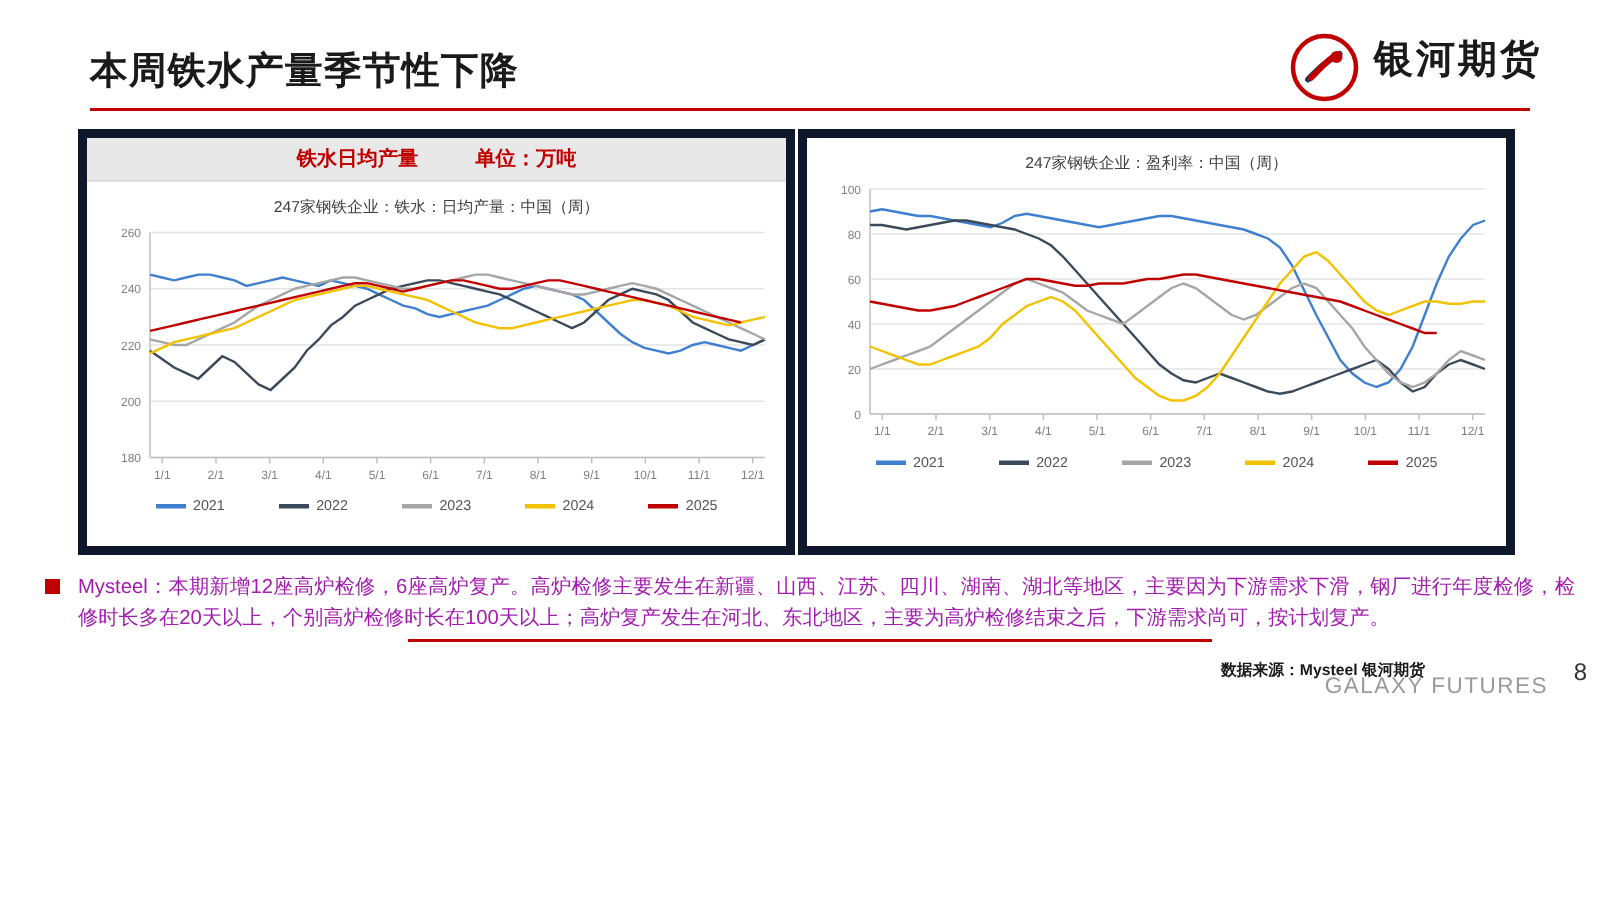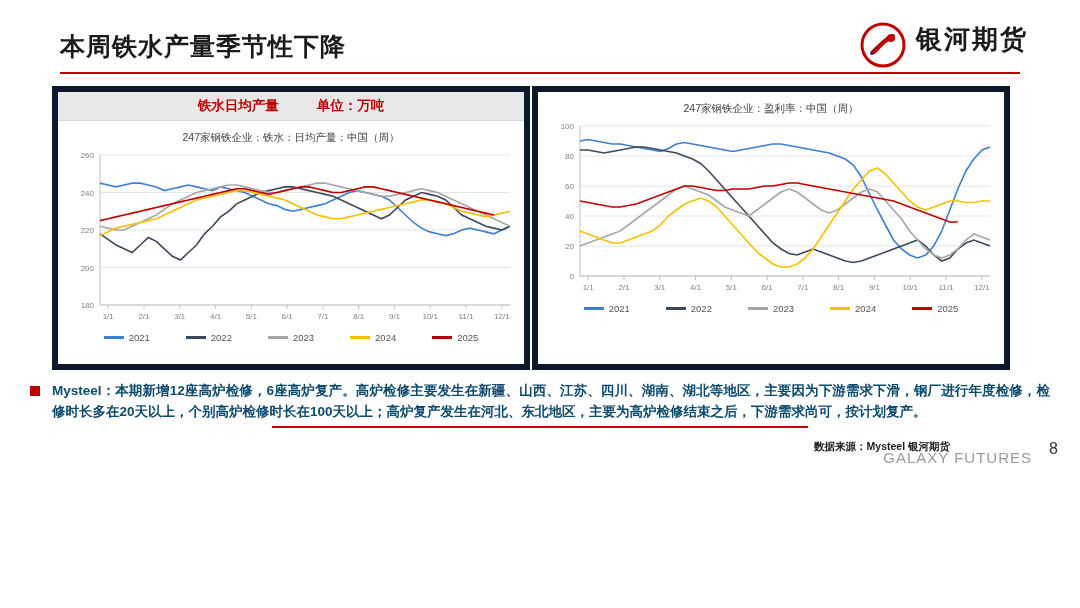--- a/index.html
+++ b/index.html
@@ -67,21 +67,21 @@
   .bullets{position:absolute;left:30px;top:380px;width:1020px;}
   .bullet{
     display:flex;gap:12px;margin-bottom:16px;
   }
   .bullet-mark{
     width:10px;height:10px;background:#c00000;flex:0 0 10px;margin-top:6px;
   }
   .bullet-text{
     font-size:13.5px;line-height:1.58;color:#1a1a1a;text-align:justify;
   }
-  .bullet-text.blue{color:#0c4a6e;font-weight:bold;}
+  .bullet-text.blue{color:#a21caf;}
 
   
   .footer-rule{
     position:absolute;left:272px;bottom:38px;width:536px;height:2px;background:#c00000;
   }
   .source{
     position:absolute;right:130px;bottom:12px;font-size:10.5px;font-weight:bold;color:#1a1a1a;
   }
   .brand-small{
     position:absolute;right:48px;bottom:0;font-size:15px;color:#9a9a9a;letter-spacing:1px;

